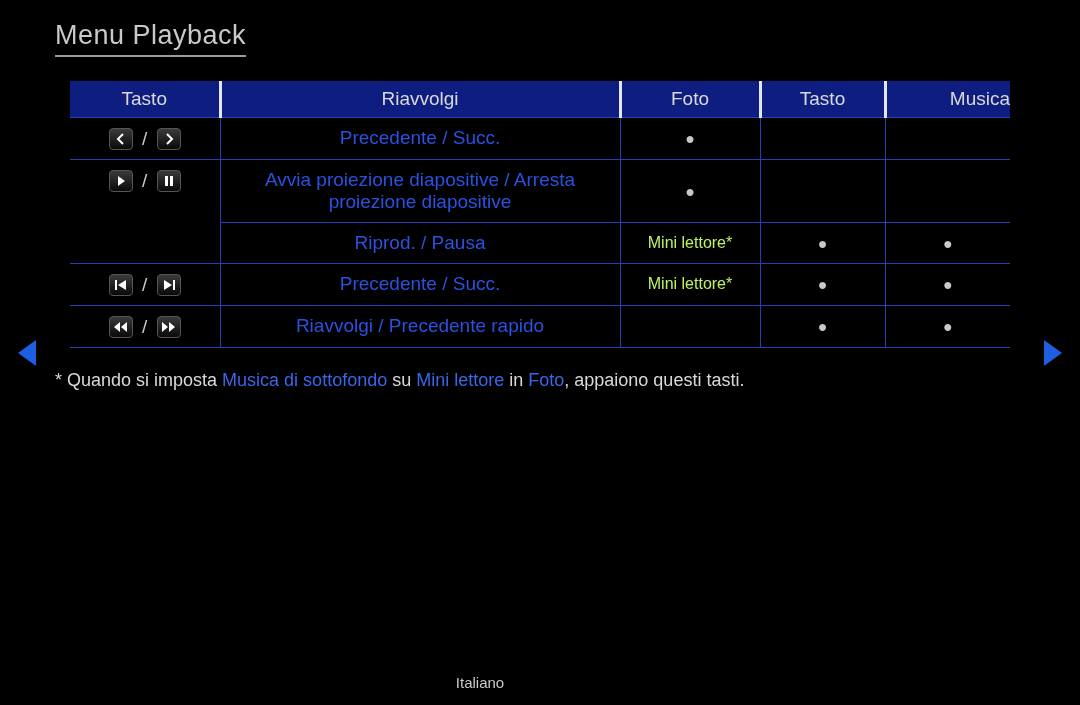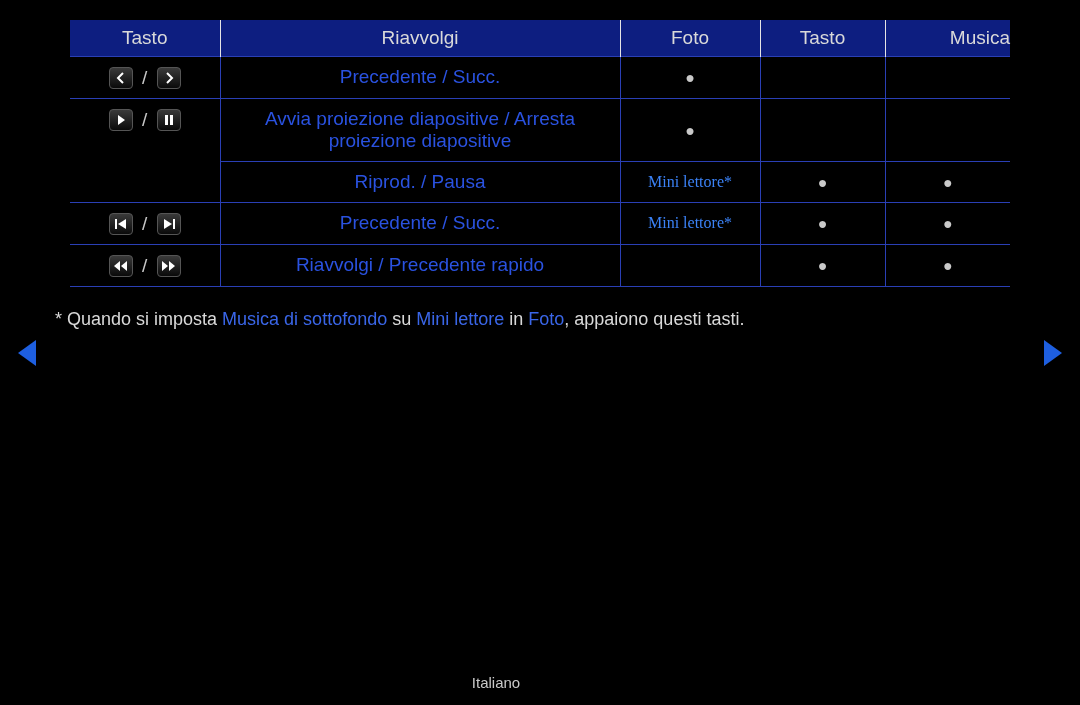--- a/index.html
+++ b/index.html
@@ -1,46 +1,47 @@
 <!DOCTYPE html>
 <html><head>
 <meta charset="utf-8">
 <style>
   * { box-sizing: border-box; margin: 0; padding: 0; }
   html, body { width: 1080px; height: 705px; background: #000; color: #d9d9d9; font-family: Arial, Helvetica, sans-serif; overflow: hidden; }
   .page { position: relative; width: 1080px; height: 705px; padding: 20px 55px 0 55px; }
   .title { font-size: 27px; color: #c9c9c9; letter-spacing: 0.5px; border-bottom: 2px solid #9a9a9a; display: inline-block; padding-bottom: 4px; margin-bottom: 24px; }
   table.pb { width: 940px; border-collapse: collapse; margin: 0 auto; }
-  table.pb th { background: #0d1e80; color: #d9d9d9; font-weight: normal; font-size: 19px; padding: 7px 0; border-right: 1px solid #e5e5e5; }
+  table.pb th { background: #0d1e80; color: #d9d9d9; font-weight: normal; font-size: 19px; padding: 7px 0; border-right: 3px solid #e5e5e5; }
   table.pb th:last-child { border-right: none; text-align: right; }
   table.pb td { border: 1px solid #2a3fb5; text-align: center; vertical-align: middle; padding: 9px 6px; font-size: 19px; color: #2a52e0; }
   table.pb td.key-cell { color: #c9c9c9; }
-  table.pb td.mini { color: #3b82f6; font-size: 16px; font-family: Liberation Serif, serif; }
+  table.pb td.mini { color: #bef264; font-size: 16px; }
   table.pb tr td:first-child { border-left: none; }
   table.pb tr td:last-child { border-right: none; }
   .col-key { width: 150px; }
   .col-func { width: 400px; }
   .col-foto { width: 140px; }
   .col-video { width: 125px; }
   .col-musica { width: 125px; }
   .dot { color: #c9c9c9; font-size: 16px; }
   .keybtn { display: inline-block; width: 24px; height: 22px; border-radius: 4px; background: linear-gradient(#3a3a3a,#0a0a0a); border: 1px solid #555; position: relative; vertical-align: middle; }
   .keybtn svg { position: absolute; top: 50%; left: 50%; transform: translate(-50%,-50%); }
   .slash { color: #c9c9c9; margin: 0 4px; vertical-align: middle; }
   .footnote { margin-top: 22px; font-size: 18px; color: #d9d9d9; }
   .footnote .hl { color: #3a66e8; }
   .nav-arrow { position: absolute; top: 340px; width: 0; height: 0; border-top: 13px solid transparent; border-bottom: 13px solid transparent; }
   .nav-left { left: 18px; border-right: 18px solid #1e5fe0; }
   .nav-right { right: 18px; border-left: 18px solid #1e5fe0; }
-  .langfoot { position: absolute; bottom: 14px; left: 16px; width: 960px; text-align: center; font-size: 15px; color: #c9c9c9; }
+  .langfoot { position: absolute; bottom: 14px; left: 0; width: 960px; text-align: center; font-size: 15px; color: #c9c9c9; }
 </style>
 </head>
 <body>
 
 <div class="page">
+  <div class="title">Menu Playback</div>
 
   <table class="pb">
     <colgroup>
       <col class="col-key">
         <col class="col-func">
         <col class="col-foto">
         <col class="col-video">
         <col class="col-musica">
     </colgroup>
     <thead>

